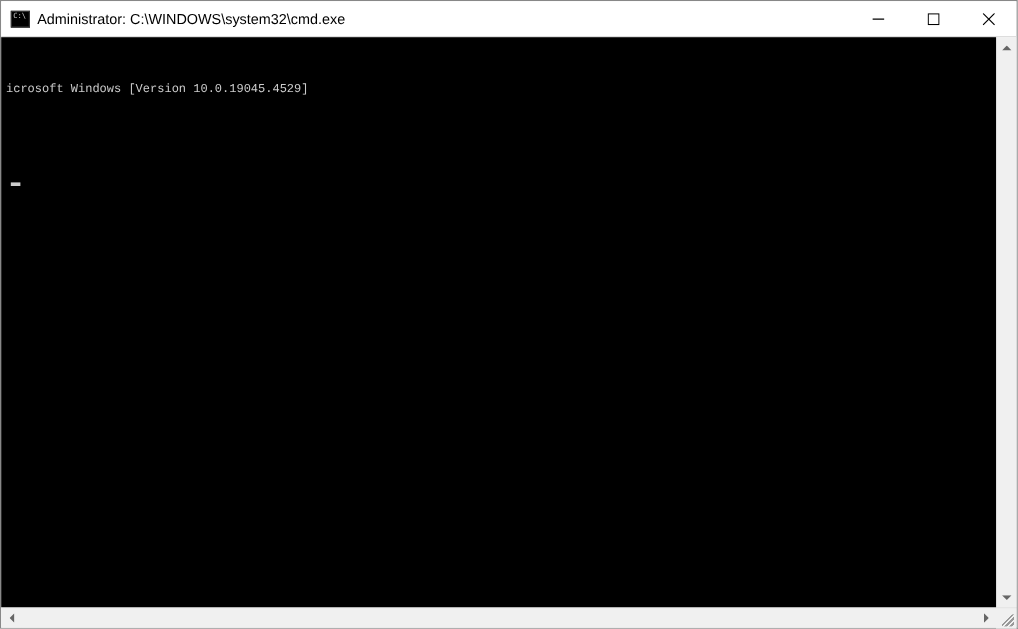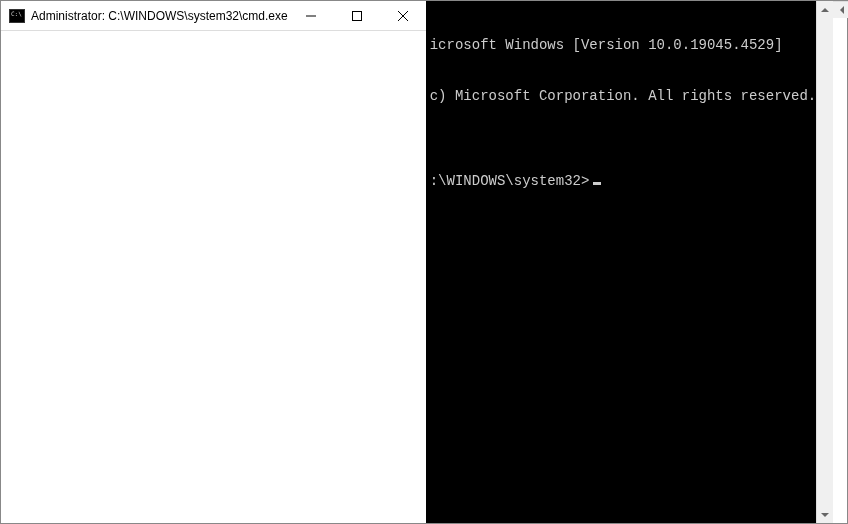--- a/index.html
+++ b/index.html
@@ -13,21 +13,21 @@
       background: #fff;
       font-family: 'Segoe UI', Tahoma, sans-serif;
       overflow: hidden;
     }
     .window {
       width: 848px;
       height: 524px;
       border: 1px solid #888;
       background: #fff;
       display: flex;
-      flex-direction: row;
+      flex-direction: column;
     }
     .titlebar {
       height: 30px;
       background: #fff;
       display: flex;
       align-items: center;
       border-bottom: 1px solid #ddd;
       flex-shrink: 0;
     }
     .titlebar-icon {
@@ -77,21 +77,21 @@
       flex: 1;
       display: flex;
       position: relative;
       min-height: 0;
     }
     .terminal {
       flex: 1;
       background: #000;
       color: #ccc;
       font-family: Consolas, 'Courier New', monospace;
-      font-size: 14px;
+      font-size: 10px;
       line-height: 17px;
       padding: 2px 0 2px 4px;
       white-space: pre;
       overflow: hidden;
       position: relative;
     }
     .terminal-line {
       white-space: pre;
     }
     .prompt-line {
@@ -194,24 +194,23 @@
             <line x1="0" y1="0" x2="10" y2="10" stroke="#000" stroke-width="1"></line>
             <line x1="10" y1="0" x2="0" y2="10" stroke="#000" stroke-width="1"></line>
           </svg>
       </button>
     </div>
   </div>
 
   <div class="content-wrapper">
     <div class="terminal">
       <div class="terminal-line">icrosoft Windows [Version 10.0.19045.4529]</div>
-      <div class="terminal-line">c) Microsoft Corporation. All rights reserved.</div>
       <div class="terminal-line"></div>
       <div class="terminal-line prompt-line">
-        <span>:\WINDOWS\system32&gt;</span><span class="cursor"></span>
+        <span class="cursor"></span>
       </div>
     </div>
 
     <div class="vscroll">
       <div class="vscroll-btn">
         <svg width="8" height="4" viewBox="0 0 8 4">
             <polygon points="4,0 8,4 0,4" fill="#666"></polygon>
           </svg>
       </div>
       <div class="vscroll-track"></div>

